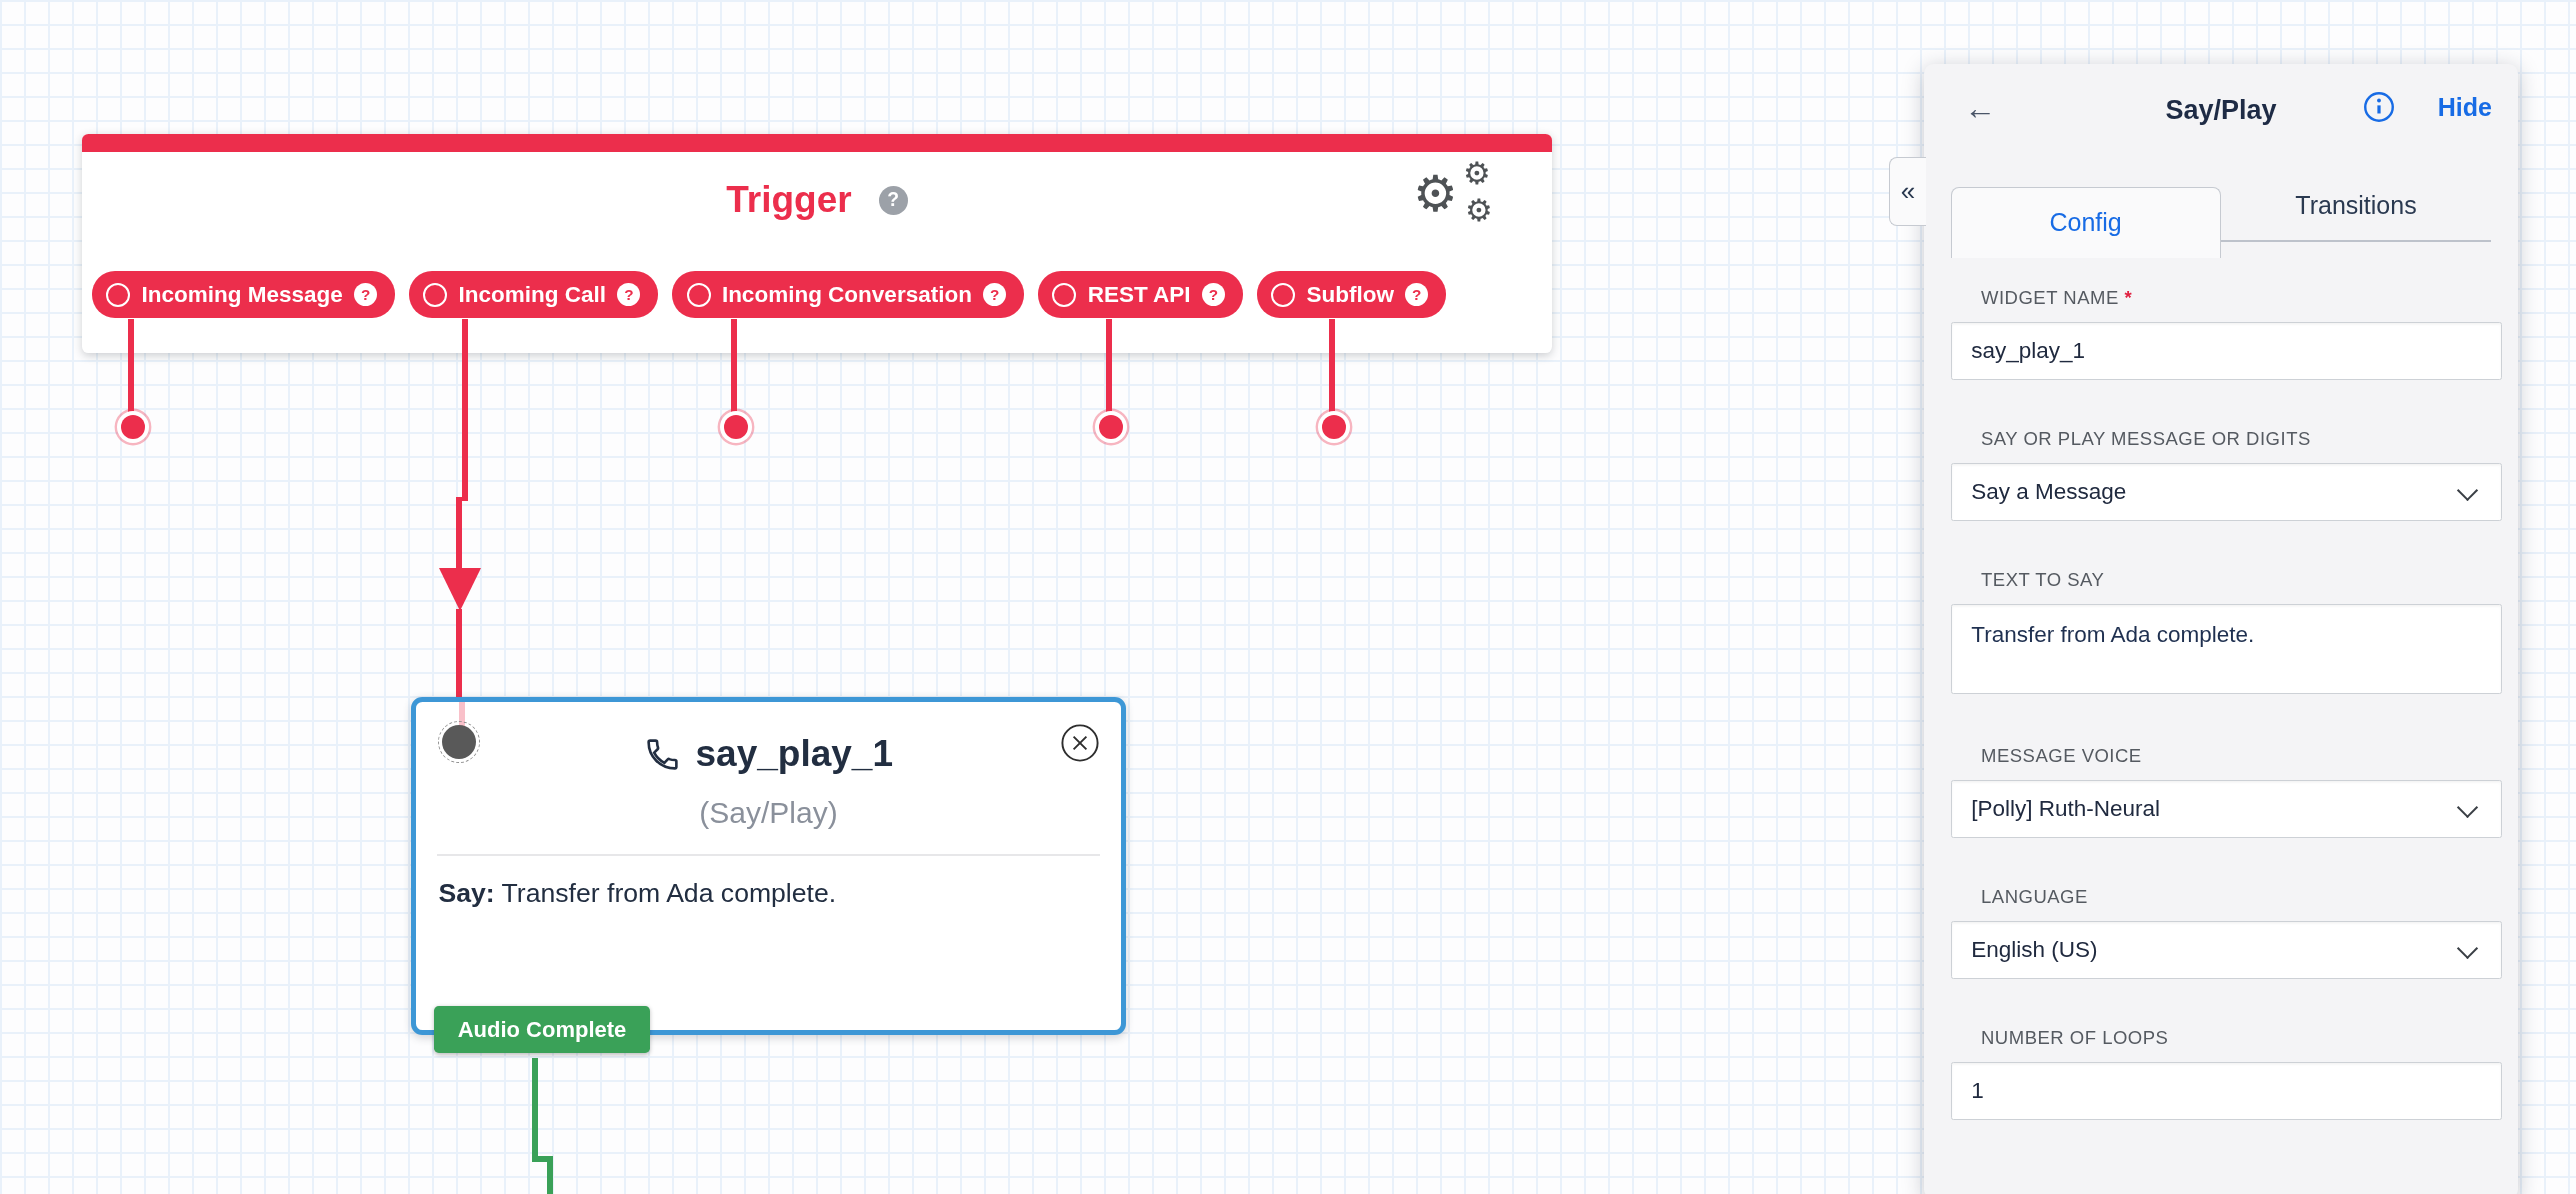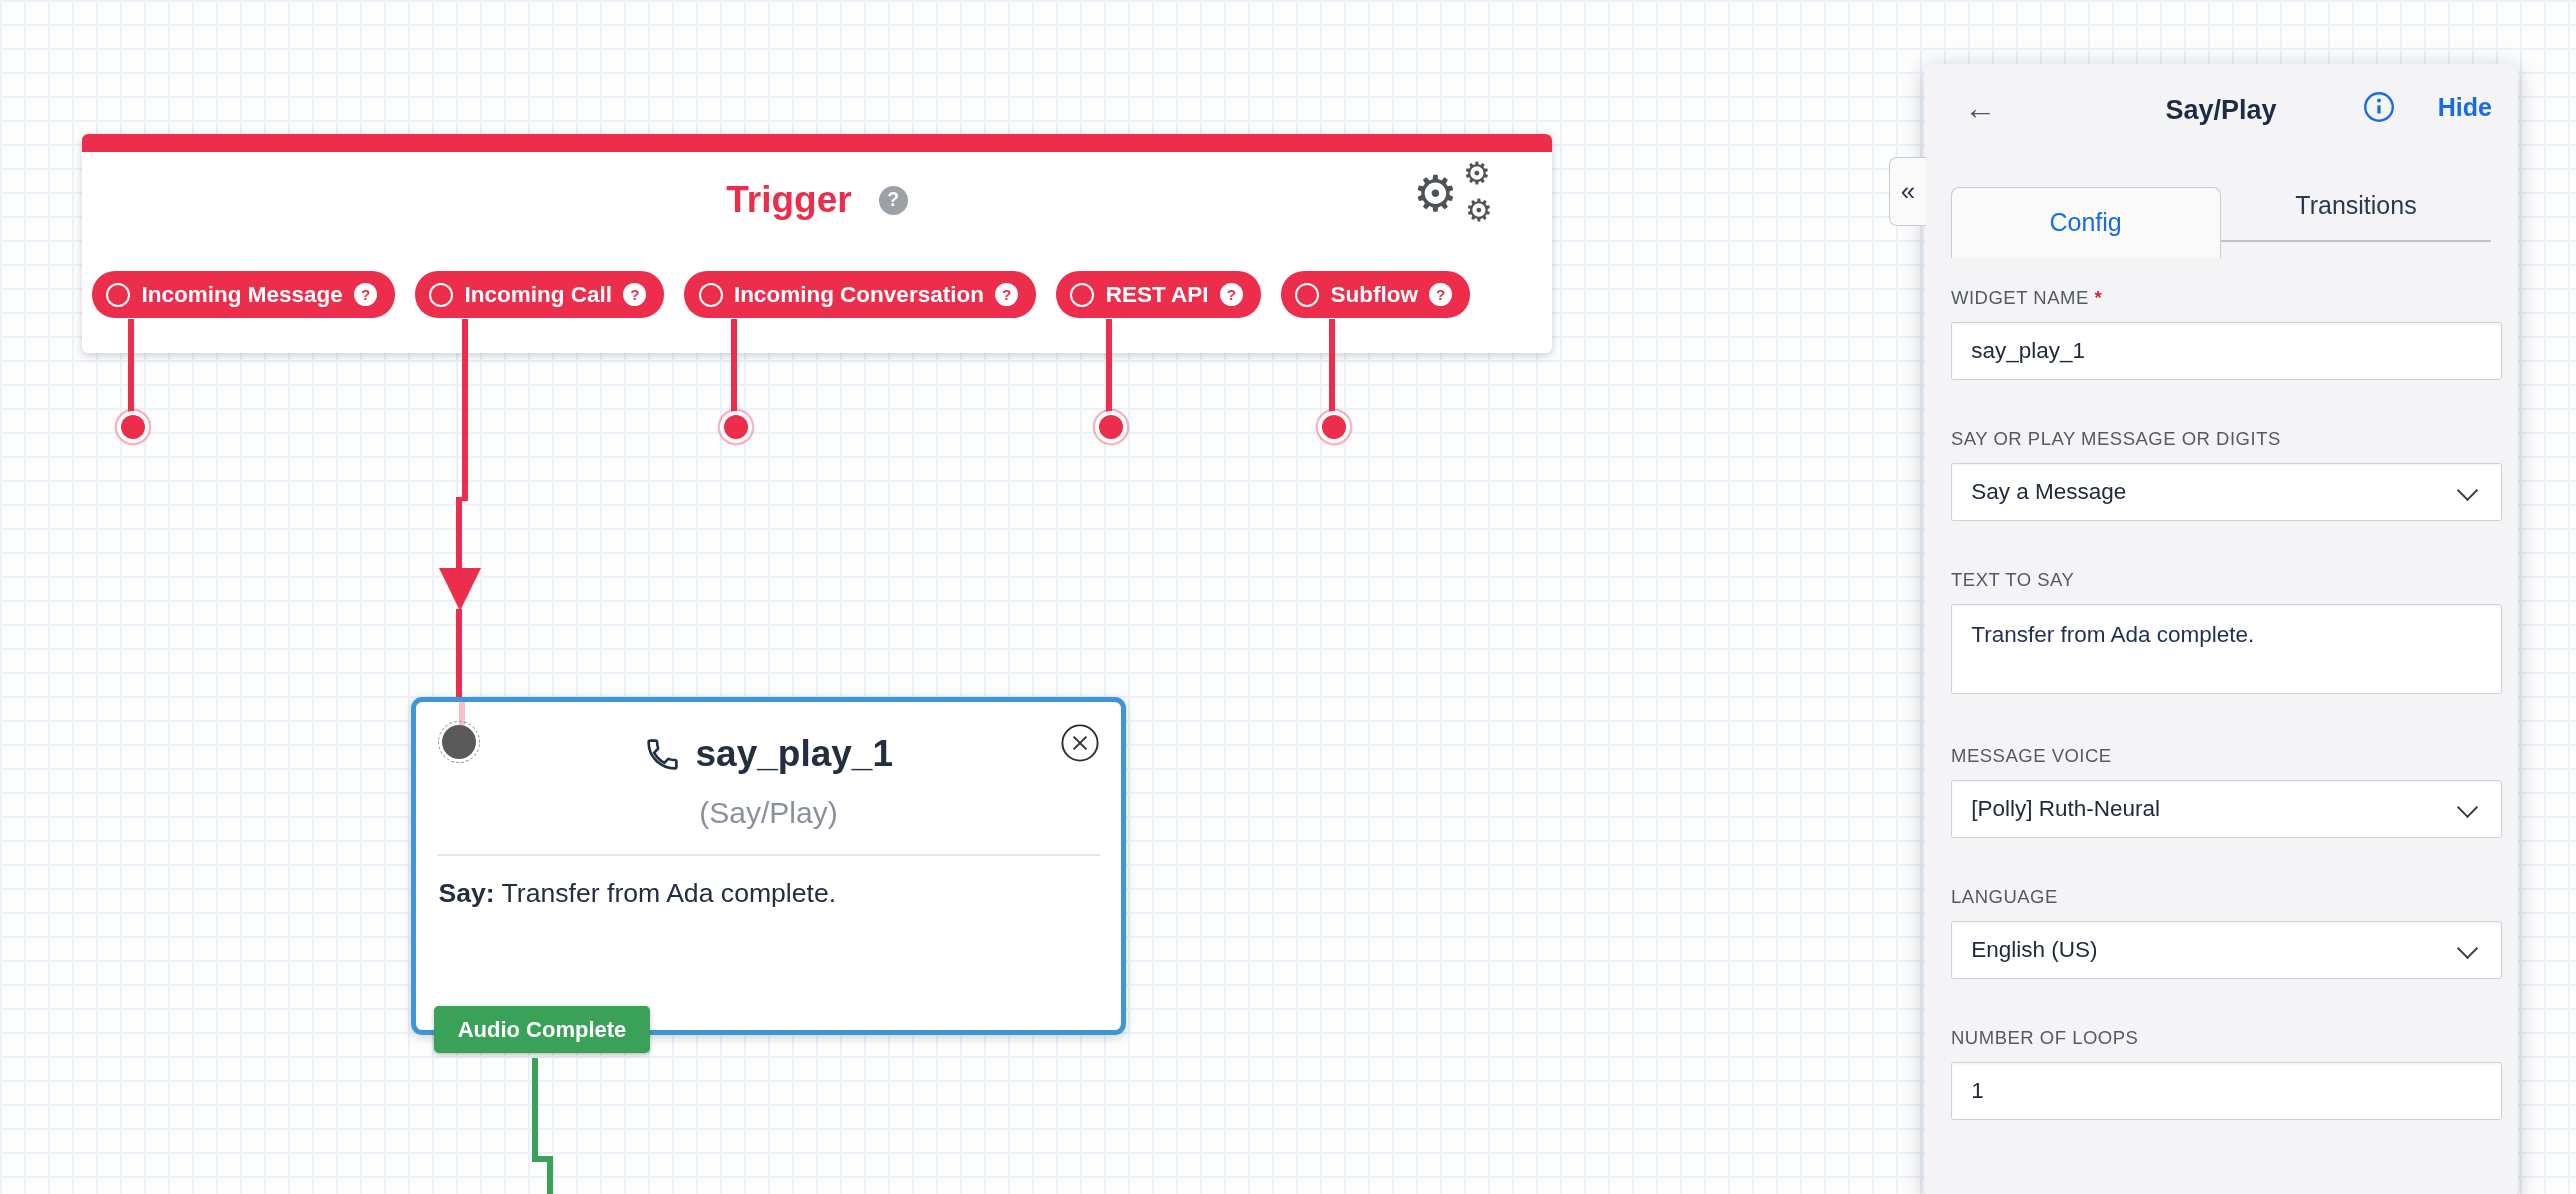--- a/index.html
+++ b/index.html
@@ -22,21 +22,21 @@
   }
   .trigger-bar{position:absolute;left:0;top:0;right:0;height:17.7px;background:#EC2E4C;border-radius:6.4px 6.4px 0 0;}
   .trigger-title-row{position:absolute;left:0;right:0;top:45px;display:flex;justify-content:center;align-items:center;gap:27px;}
   .trigger-title{color:#EC2E4C;font-size:37px;font-weight:bold;}
   .help-badge{width:29px;height:29px;border-radius:50%;background:#9CA1A8;color:#fff;
     font-size:19.3px;font-weight:bold;display:flex;align-items:center;justify-content:center;}
   .gears{position:absolute;right:42px;top:27px;width:97px;height:72px;color:#4E5255;}
   .gear-big{position:absolute;left:0;top:8px;font-size:50px;line-height:50px;}
   .gear-small-a{position:absolute;left:50px;top:-3.2px;font-size:31px;line-height:31px;}
   .gear-small-b{position:absolute;left:52px;top:34px;font-size:31px;line-height:31px;}
-  .pill-row{position:absolute;left:9.7px;bottom:35px;display:flex;gap:20px;}
+  .pill-row{position:absolute;left:9.7px;bottom:35px;display:flex;gap:14px;}
   .pill{
     height:47px;border-radius:23px;background:#EC2E4C;color:#fff;
     display:flex;align-items:center;padding:0 17.7px 0 14.5px;gap:11.3px;
     font-size:22.5px;font-weight:bold;white-space:nowrap;cursor:pointer;
   }
   .pill-ring{width:20px;height:20px;border:2.4px solid #fff;border-radius:50%;flex:0 0 auto;}
   .pill-help{width:23px;height:23px;border-radius:50%;background:#fff;color:#EC2E4C;
     font-size:15.3px;font-weight:bold;display:flex;align-items:center;justify-content:center;flex:0 0 auto;}
 
   
@@ -92,21 +92,21 @@
     font-size:25px;color:#2A3950;cursor:pointer;
   }
   .panel-collapse{
     position:absolute;left:-35px;top:93px;width:37px;height:69px;box-sizing:border-box;
     background:#FAFAFB;border:1.6px solid #C6CAD1;border-right:none;border-radius:8px 0 0 8px;
     display:flex;align-items:center;justify-content:center;
     font-size:26px;color:#2A3950;cursor:pointer;
   }
   .panel-body{padding:45px 16px 32px 27px;}
   .field{margin-bottom:48px;}
-  .field-label{font-size:18.5px;color:#555A61;letter-spacing:0.5px;margin-bottom:13px;}
+  .field-label{font-size:18.5px;color:#555A61;letter-spacing:0.5px;margin-bottom:13px;margin-left:30px;}
   .req{color:#E02040;font-weight:bold;}
   .tb{
     width:551px;height:58px;box-sizing:border-box;background:#fff;
     border:0.8px solid #CDD1D6;border-radius:2.4px;padding:0 19.3px;
     font-size:22.5px;color:#202A3F;font-family:"Liberation Sans",sans-serif;
     box-shadow:inset 0 1.6px 2.4px rgba(0,0,0,.05);
   }
   textarea.tb{height:90px;padding:16px 19.3px;resize:none;line-height:27px;color:#1F3050;}
   .selectbox{
     position:relative;width:551px;height:58px;box-sizing:border-box;background:#fff;

